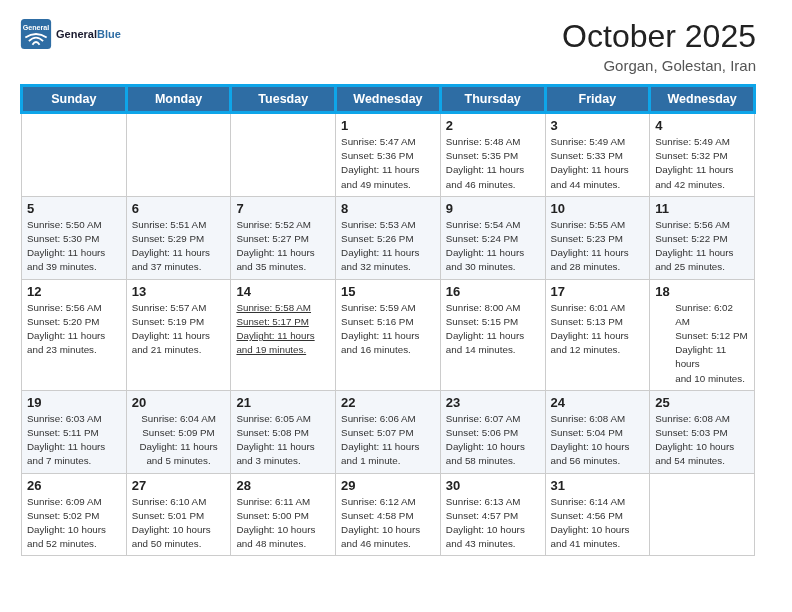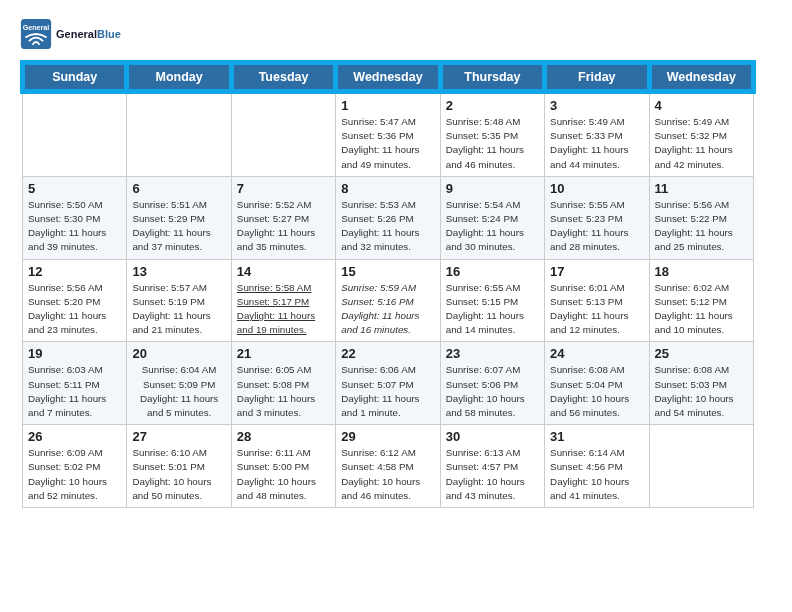--- a/index.html
+++ b/index.html
@@ -51,21 +51,21 @@
       border-collapse: collapse;
       width: 100%;
       table-layout: fixed;
     }
     .calendar th {
       background: #2e6da4;
       color: #fff;
       text-align: center;
       font-size: 12.5px;
       padding: 5px 2px;
-      border: 5px solid #0ea5e9;
+      border: 3px solid #0ea5e9;
       font-weight: 600;
     }
     .calendar td {
       vertical-align: top;
       border: 1px solid #ccc;
       padding: 4px 5px;
       font-size: 10px;
       color: #333;
       width: calc(100% / 7);
       height: 82px;
@@ -102,20 +102,24 @@
         <rect x="1" y="1" width="34" height="34" rx="4" fill="#2e6da4"></rect>
         <text x="18" y="14" text-anchor="middle" fill="white" font-size="8" font-weight="bold" font-family="Arial">General</text>
         <path d="M6 22 Q18 14 30 22" stroke="white" stroke-width="2" fill="none"></path>
         <path d="M10 26 Q18 18 26 26" stroke="white" stroke-width="2" fill="none"></path>
         <path d="M14 30 Q18 24 22 30" stroke="white" stroke-width="2" fill="none"></path>
       </svg>
       <div>
         <div style="font-size:11px;font-weight:bold;color:#1a1a2e;line-height:1.1">General<span style="color:#2e6da4;">Blue</span></div>
       </div>
     </div>
+    <div class="title-block">
+      <div class="month-title">October 2025</div>
+      <div class="subtitle">Gorgan, Golestan, Iran</div>
+    </div>
   </div>
 
   <table class="calendar">
     <thead>
       <tr>
       <th>Sunday</th>
           <th>Monday</th>
           <th>Tuesday</th>
           <th>Wednesday</th>
           <th>Thursday</th>
@@ -225,42 +229,42 @@
           </td>
           <td>
             <span class="day-num">14</span>
             <div class="day-info" style="white-space: pre-line; text-decoration: underline;">Sunrise: 5:58 AM
 Sunset: 5:17 PM
 Daylight: 11 hours
 and 19 minutes.</div>
           </td>
           <td>
             <span class="day-num">15</span>
-            <div class="day-info" style="white-space: pre-line; font-style: italic;">Sunrise: 5:59 AM
+            <div class="day-info" style="white-space: pre-line;">Sunrise: 5:59 AM
 Sunset: 5:16 PM
 Daylight: 11 hours
 and 16 minutes.</div>
           </td>
           <td>
             <span class="day-num">16</span>
-            <div class="day-info" style="white-space: pre-line;">Sunrise: 6:55 AM
+            <div class="day-info" style="white-space: pre-line;">Sunrise: 8:00 AM
 Sunset: 5:15 PM
 Daylight: 11 hours
 and 14 minutes.</div>
           </td>
           <td>
             <span class="day-num">17</span>
             <div class="day-info" style="white-space: pre-line;">Sunrise: 6:01 AM
 Sunset: 5:13 PM
 Daylight: 11 hours
 and 12 minutes.</div>
           </td>
           <td>
             <span class="day-num">18</span>
-            <div class="day-info" style="white-space: pre-line;">Sunrise: 6:02 AM
+            <div class="day-info" style="white-space: pre-line; margin-left: 20px;">Sunrise: 6:02 AM
 Sunset: 5:12 PM
 Daylight: 11 hours
 and 10 minutes.</div>
           </td>
         </tr>
         <tr class="row-shaded">
           <td>
             <span class="day-num">19</span>
             <div class="day-info" style="white-space: pre-line;">Sunrise: 6:03 AM
 Sunset: 5:11 PM

